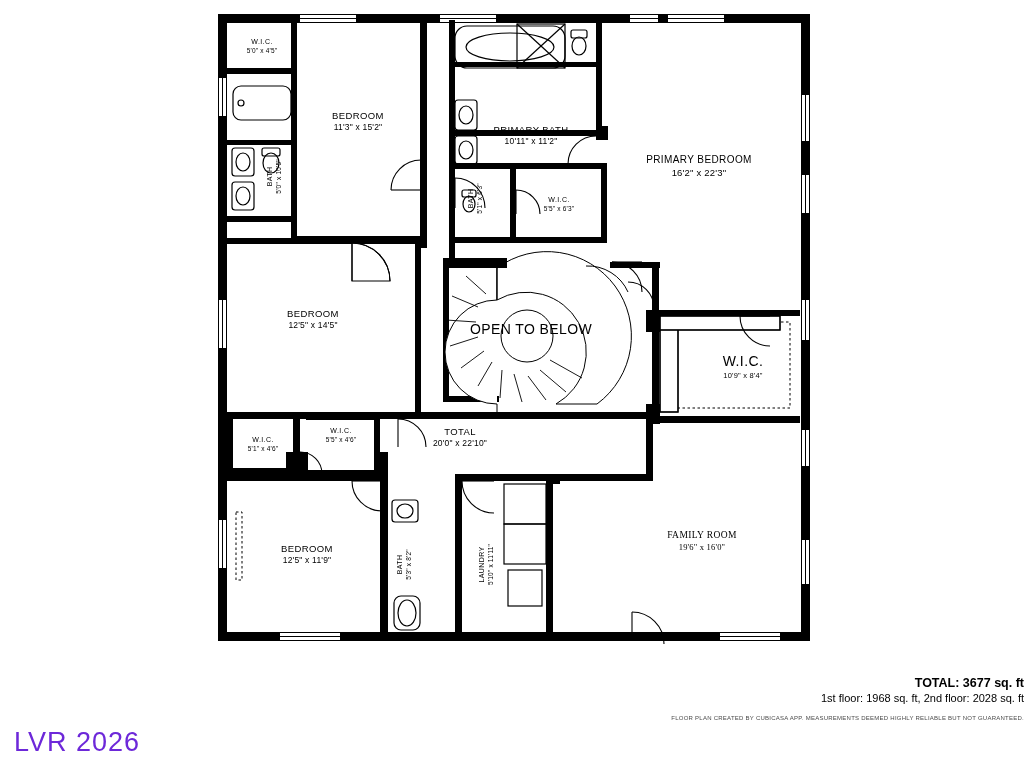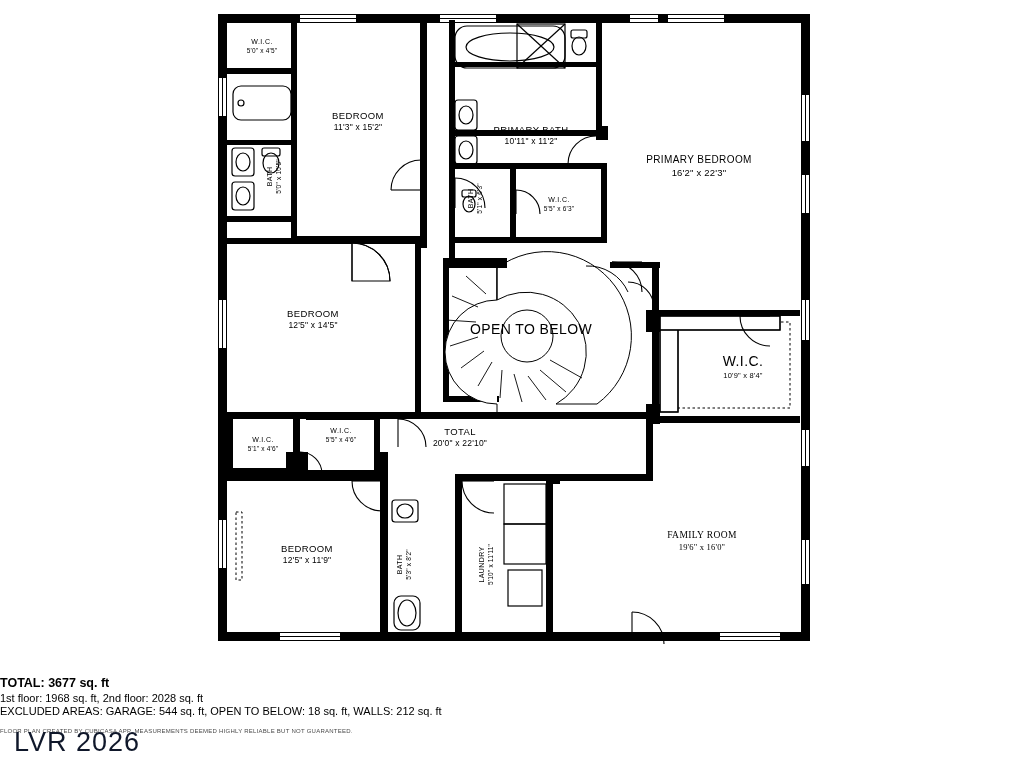--- a/index.html
+++ b/index.html
@@ -15,21 +15,21 @@
     background: #ffffff;
     overflow: hidden;
   }
   
   #watermark {
     position: absolute;
     left: 14px;
     bottom: 10px;
     font-size: 27px;
     letter-spacing: 1px;
-    color: #0f172a;
+    color: #6d28d9;
     font-family: "Liberation Sans", sans-serif;
     font-weight: 400;
     user-select: none;
   }
   
   #plan {
     position: absolute;
     left: 0;
     top: 0;
     width: 1024px;
@@ -63,21 +63,21 @@
   .label.vert {
     transform-origin: center center;
     transform: rotate(-90deg);
   }
   
   #footer {
     position: absolute;
     left: 0;
     top: 676px;
     width: 1024px;
-    text-align: left;
+    text-align: right;
     color: #000000;
   }
   #footer .total {
     font-size: 12.5px;
     font-weight: bold;
     margin-bottom: 2px;
   }
   #footer .floors {
     font-size: 11px;
     margin-bottom: 1px;
@@ -411,18 +411,17 @@
 
     <div class="label" style="left:633px; top:530px; width:138px;font-family:Liberation Serif, serif;">
       <span class="name">FAMILY ROOM</span>
       <span class="dim">19'6" x 16'0"</span>
     </div>
   </div>
 
   <div id="footer">
     <div class="total">TOTAL: 3677 sq. ft</div>
     <div class="floors">1st floor: 1968 sq. ft, 2nd floor: 2028 sq. ft</div>
-    <div class="excluded">EXCLUDED AREAS: GARAGE: 544 sq. ft, OPEN TO BELOW: 18 sq. ft, WALLS: 212 sq. ft</div>
     <div class="disclaimer">FLOOR PLAN CREATED BY CUBICASA APP. MEASUREMENTS DEEMED HIGHLY RELIABLE BUT NOT GUARANTEED.</div>
   </div>
 
   <div id="watermark">LVR 2026</div>
 </div>
 
 </body></html>

